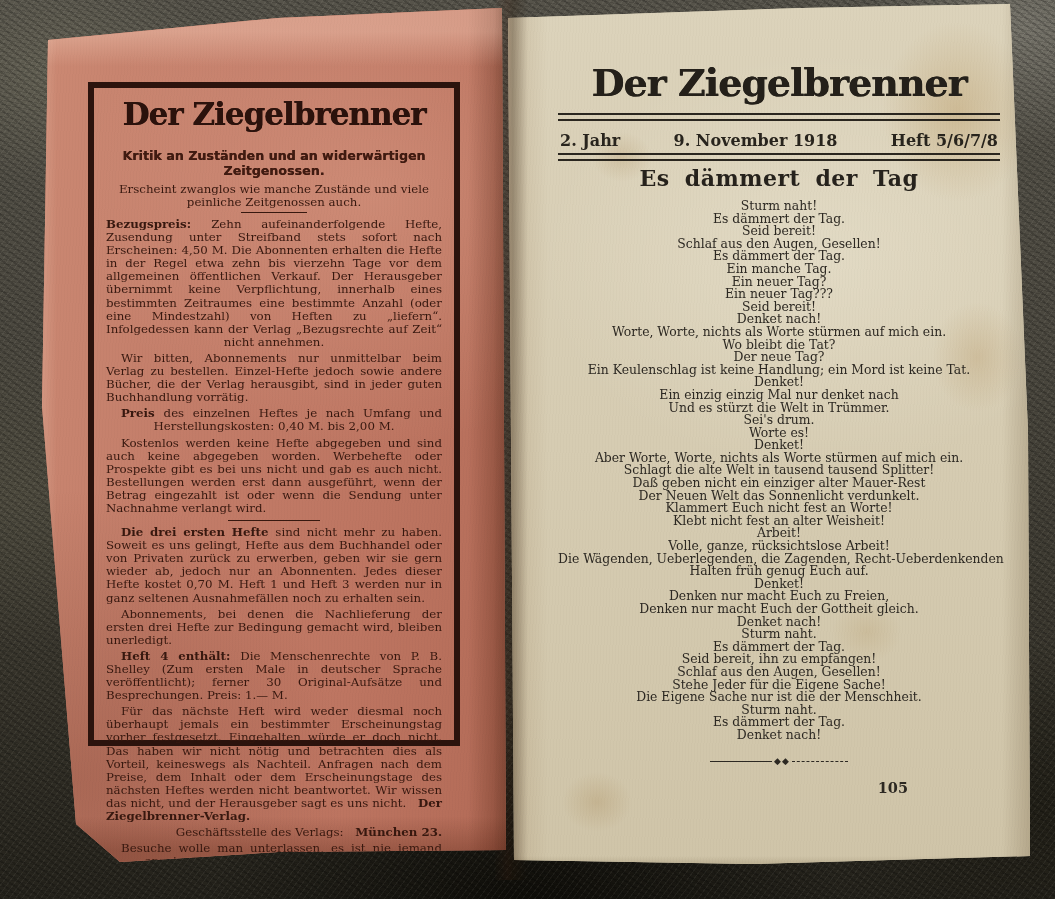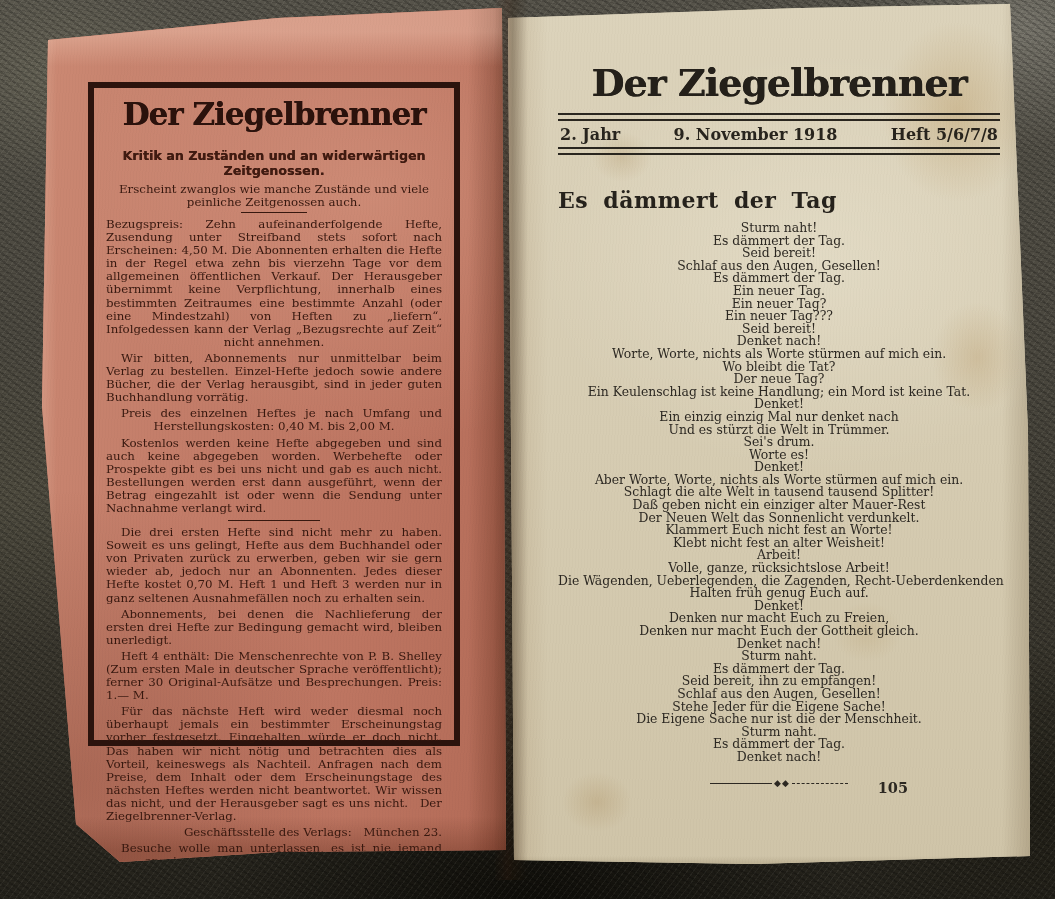--- a/index.html
+++ b/index.html
@@ -59,21 +59,21 @@
     font-family:"DejaVu Sans","Liberation Sans",sans-serif;
     font-size:12.5px;font-weight:700;text-align:center;color:#401b11;
     margin-top:16px;letter-spacing:.1px;text-shadow:.3px 0 0 #401b11;
   }
   .left-intro{
     font-size:11.8px;line-height:13px;text-align:center;margin-top:5px;color:#37180f;
   }
   .intro-rule{width:66px;border-top:1.5px solid #37180f;margin:3px auto 5px auto;}
   .left-paragraphs{font-size:11.8px;line-height:13.1px;}
   .para{text-align:justify;margin:0 0 3px 0;color:#37180f;}
-  .para .lead{font-weight:400;}
+  .para .lead{font-weight:700;}
   .para.indent{text-indent:15px;}
   .para.center{text-align:right;text-indent:0;}
   .para.center-last{text-align-last:center;}
   .para.bold{font-weight:700;}
   .rule{width:92px;border-top:1.5px solid #37180f;margin:5px auto 5px auto;}
 
   
   .page-right{
     position:absolute;left:502px;top:2px;width:530px;height:868px;
     clip-path:polygon(6px 16px,300px 6px,508px 2px,526px 430px,528px 854px,250px 862px,12px 858px);
@@ -94,25 +94,25 @@
   .stain.s5{left:330px;top:600px;width:70px;height:60px;background:radial-gradient(closest-side, rgba(160,120,55,.15), rgba(160,120,55,0));}
   .right-inner{position:absolute;left:56px;top:0;width:442px;height:100%;}
   .right-masthead{
     margin-top:58px;font-size:38px;font-weight:700;text-align:center;
     letter-spacing:-1px;color:#24201a;text-shadow:.4px .4px 0 #24201a;
   }
   .double-rule{border-top:2.5px solid #2a261f;border-bottom:2px solid #2a261f;height:4px;}
   .double-rule.top{margin-top:8px;}
   .issue-row{
     display:flex;justify-content:space-between;align-items:baseline;
-    font-size:16px;font-weight:700;padding:4px 2px 3px 2px;color:#28241d;
+    font-size:16px;font-weight:700;padding:10px 2px 3px 2px;color:#28241d;
   }
   .double-rule.bottom{margin-bottom:0;}
   .poem-title{
-    margin-top:32px;font-size:22px;font-weight:700;
+    margin-top:4px;font-size:22px;font-weight:700;text-align:center;
     word-spacing:7px;letter-spacing:.5px;color:#26221c;
   }
   .poem{margin-top:9px;}
   .poem-line{
     font-size:12.4px;line-height:12.6px;text-align:center;color:#2c2822;
     white-space:nowrap;
   }
   .poem-divider{
     margin-top:15px;display:flex;align-items:center;justify-content:center;gap:2px;
     color:#2c2822;
@@ -176,21 +176,21 @@
     </div>
     <div class="double-rule bottom"></div>
 
     <div class="poem-title">Es dämmert der Tag</div>
     <div class="poem">
         <div class="poem-line">Sturm naht!</div>
         <div class="poem-line">Es dämmert der Tag.</div>
         <div class="poem-line">Seid bereit!</div>
         <div class="poem-line">Schlaf aus den Augen, Gesellen!</div>
         <div class="poem-line">Es dämmert der Tag.</div>
-        <div class="poem-line">Ein neuer Tag.</div>
+        <div class="poem-line">Ein manche Tag.</div>
         <div class="poem-line">Ein neuer Tag?</div>
         <div class="poem-line">Ein neuer Tag???</div>
         <div class="poem-line">Seid bereit!</div>
         <div class="poem-line">Denket nach!</div>
         <div class="poem-line">Worte, Worte, nichts als Worte stürmen auf mich ein.</div>
         <div class="poem-line">Wo bleibt die Tat?</div>
         <div class="poem-line">Der neue Tag?</div>
         <div class="poem-line">Ein Keulenschlag ist keine Handlung; ein Mord ist keine Tat.</div>
         <div class="poem-line">Denket!</div>
         <div class="poem-line">Ein einzig einzig Mal nur denket nach</div>

